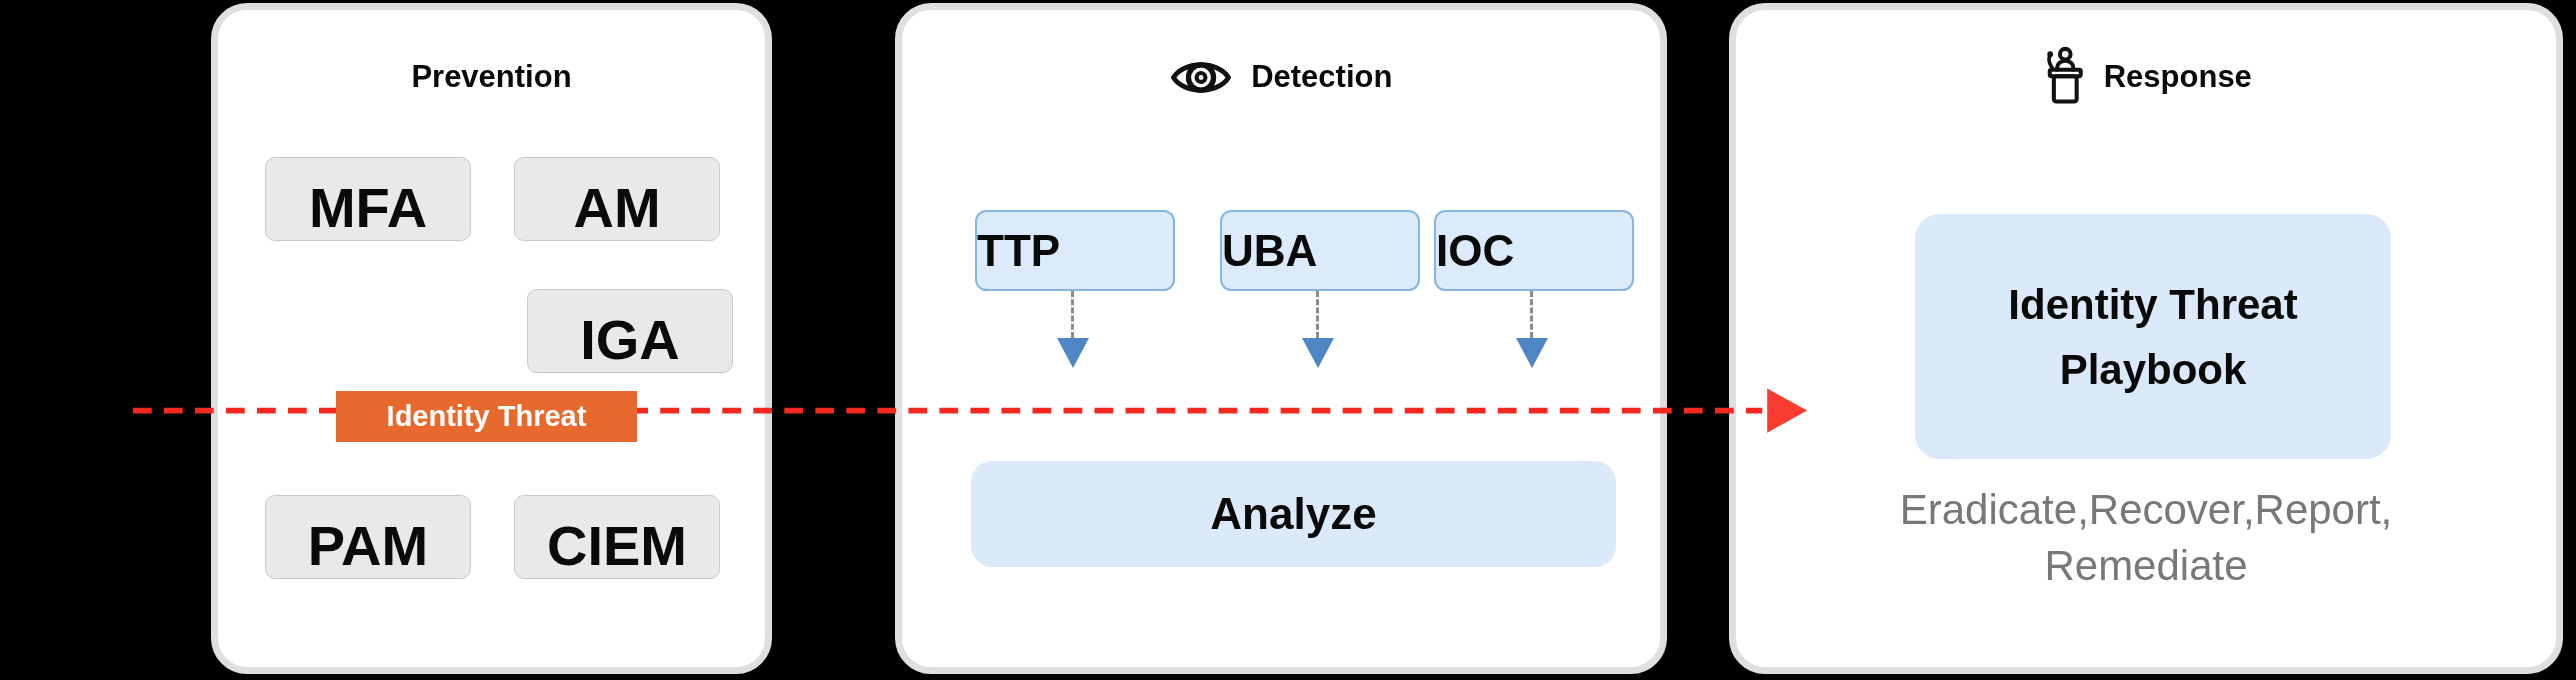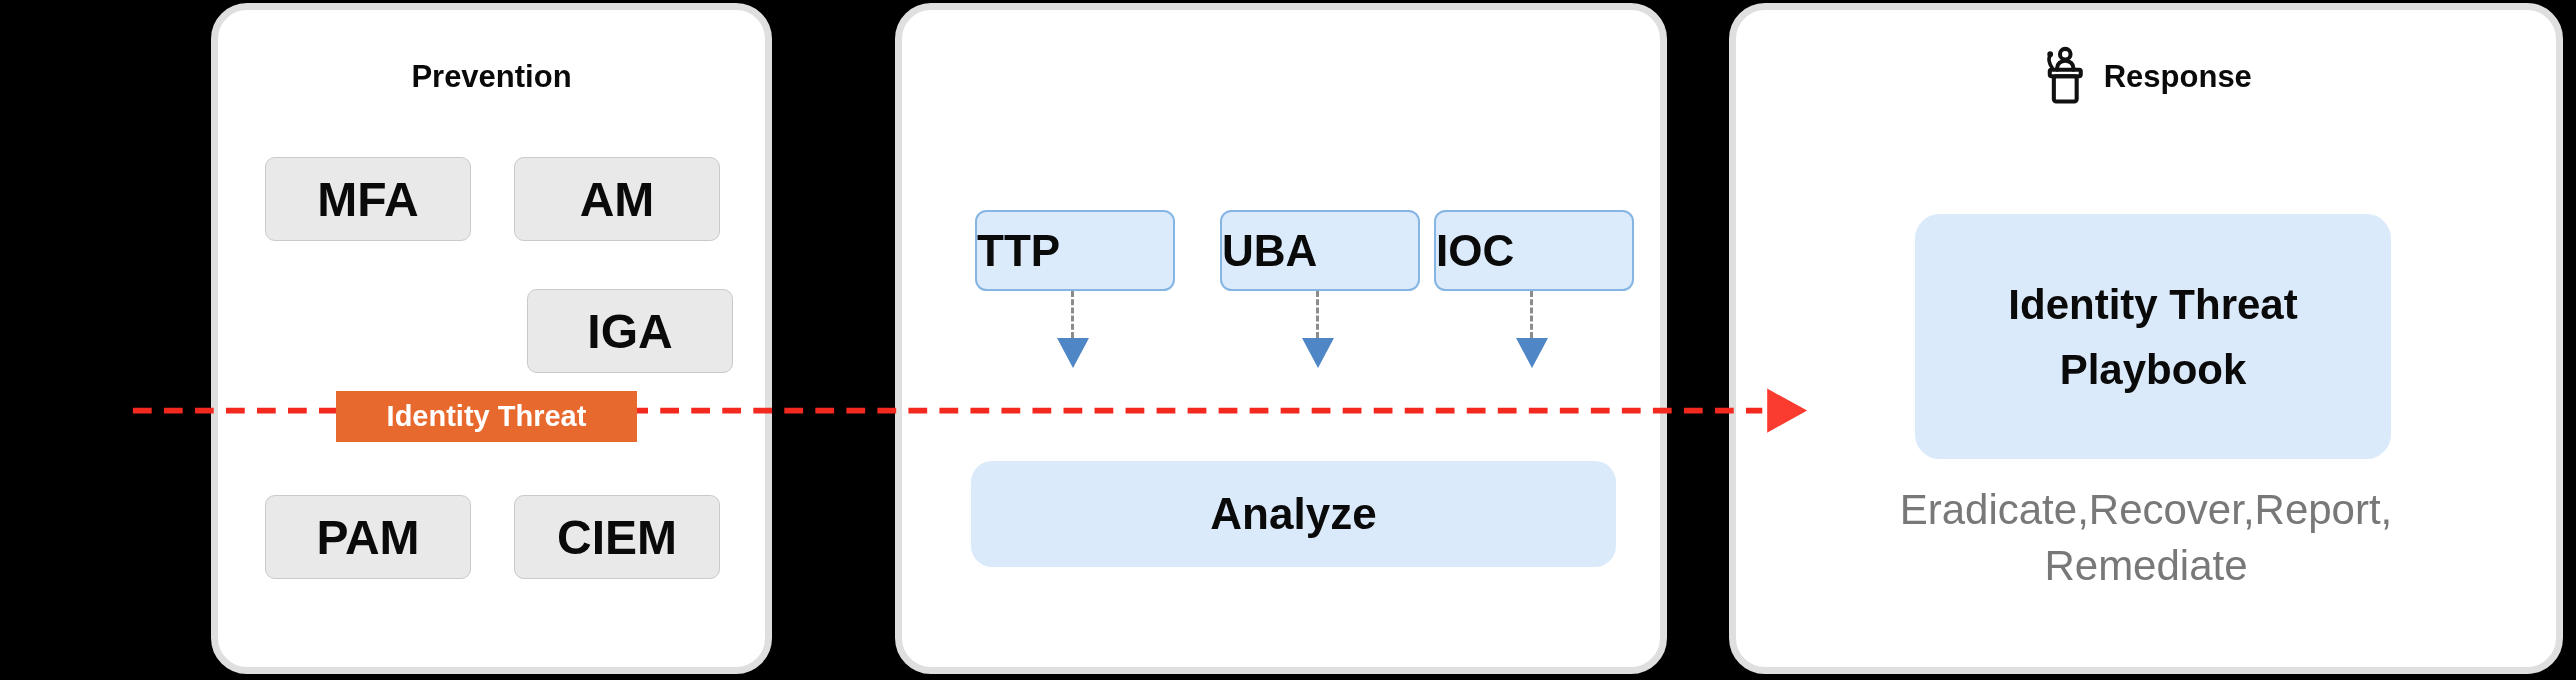--- a/index.html
+++ b/index.html
@@ -24,22 +24,22 @@
   .panel-response{left:1729px;width:820px;}
   .panel-header{
     position:absolute;top:41px;left:0;right:0;height:52px;
     display:flex;align-items:center;justify-content:center;gap:19.6px;
   }
   .panel-title{font-size:31px;font-weight:700;color:var(--text);letter-spacing:0;}
   .hdr-icon{flex:0 0 auto;display:block;}
   .gbox{
     position:absolute;width:204px;height:82px;
     background:var(--gray-box-bg);border:1.6px solid var(--gray-box-border);border-radius:9.8px;
-    display:flex;align-items:center;justify-content:center;
-    font-size:48px;font-weight:700;color:var(--text);
+    display:flex;align-items:flex-end;justify-content:center;
+    font-size:56px;font-weight:700;color:var(--text);
   }
   .gbox.col1{left:47px;} .gbox.col2{left:296px;}
   .gbox.row1{top:147px;} .gbox.row2{top:279px;margin-left:13px;} .gbox.row3{top:485px;}
   .threat-box{
     position:absolute;left:118px;top:381px;width:301px;height:51px;z-index:10;
     background:var(--threat-orange);
     display:flex;align-items:center;justify-content:center;
     font-size:29px;font-weight:700;color:#fff;
   }
   .sig{
@@ -100,20 +100,28 @@
     </div>
     <div class="gbox col1 row3">
       <span>PAM</span>
     </div>
     <div class="threat-box">
       <span>Identity Threat</span>
     </div>
   </section>
 
   <section class="panel panel-detection">
+    <div class="panel-header">
+      <svg class="hdr-icon" width="62" height="47" viewBox="0 0 76 58" aria-hidden="true">
+        <path class="icon-stroke" stroke-width="6" d="M4 29 C 17 8, 59 8, 72 29 C 59 50, 17 50, 4 29 Z"></path>
+        <circle class="icon-stroke" stroke-width="6.5" cx="38" cy="29" r="15.5"></circle>
+        <circle class="icon-stroke" stroke-width="5" cx="38" cy="29" r="5.5"></circle>
+      </svg>
+      <span class="panel-title">Detection</span>
+    </div>
 
     <div class="sig sig1">
       <span>TTP</span>
     </div>
     <div class="sig sig2">
       <span>UBA</span>
     </div>
     <div class="sig sig3">
       <span>IOC</span>
     </div>

